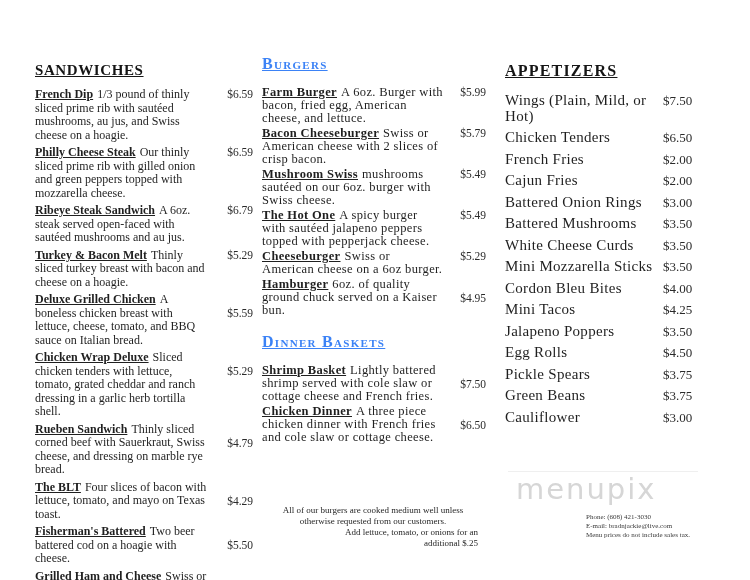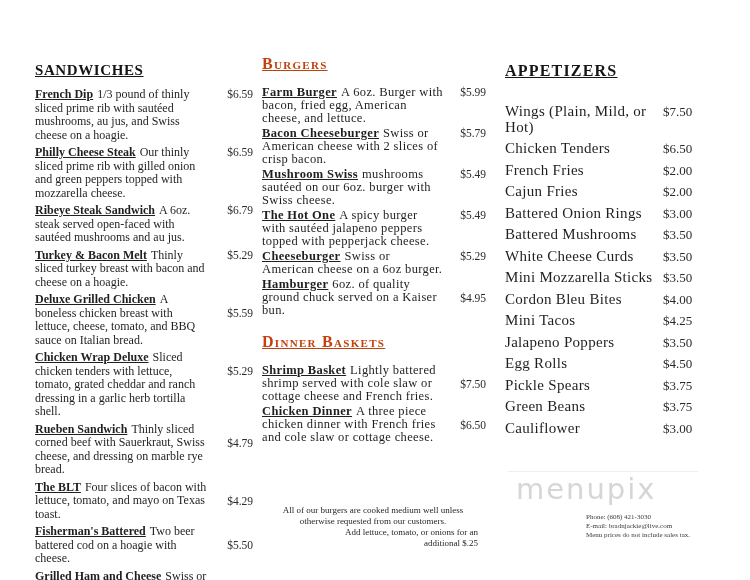--- a/index.html
+++ b/index.html
@@ -16,25 +16,25 @@
   .col { position:absolute; }
   #col-sandwiches { left:35px;  top:62px; width:218px; }
   #col-burgers    { left:262px; top:55px; width:224px; }
   #col-appetizers { left:505px; top:62px; width:202px; }
 
   
   .h-caps {
     font-size:15px; font-weight:bold; letter-spacing:0.6px;
     text-decoration:underline; margin:0 0 9px 0; color:#151515;
   }
-  #col-appetizers .h-caps { font-size:16px; letter-spacing:1.2px; margin-bottom:24px; }
+  #col-appetizers .h-caps { font-size:16px; letter-spacing:1.2px; margin-bottom:13px; }
   .h-smallcaps {
     font-size:16px; font-weight:bold; font-variant:small-caps;
     letter-spacing:1.3px; text-decoration:underline;
-    margin:0 0 13px 0; color:#c2410c;
+    margin:0 0 13px 0; color:#3b82f6;
   }
   .h-baskets { margin-top:16px; }
 
   
   .item {
     position:relative; padding-right:44px;
     font-size:12px; line-height:13.5px; margin-bottom:4px;
   }
   .nm { font-weight:bold; text-decoration:underline; margin-right:4px; }
   .pr { position:absolute; right:0; top:0; font-size:11.5px; color:#2a2a2a; }

